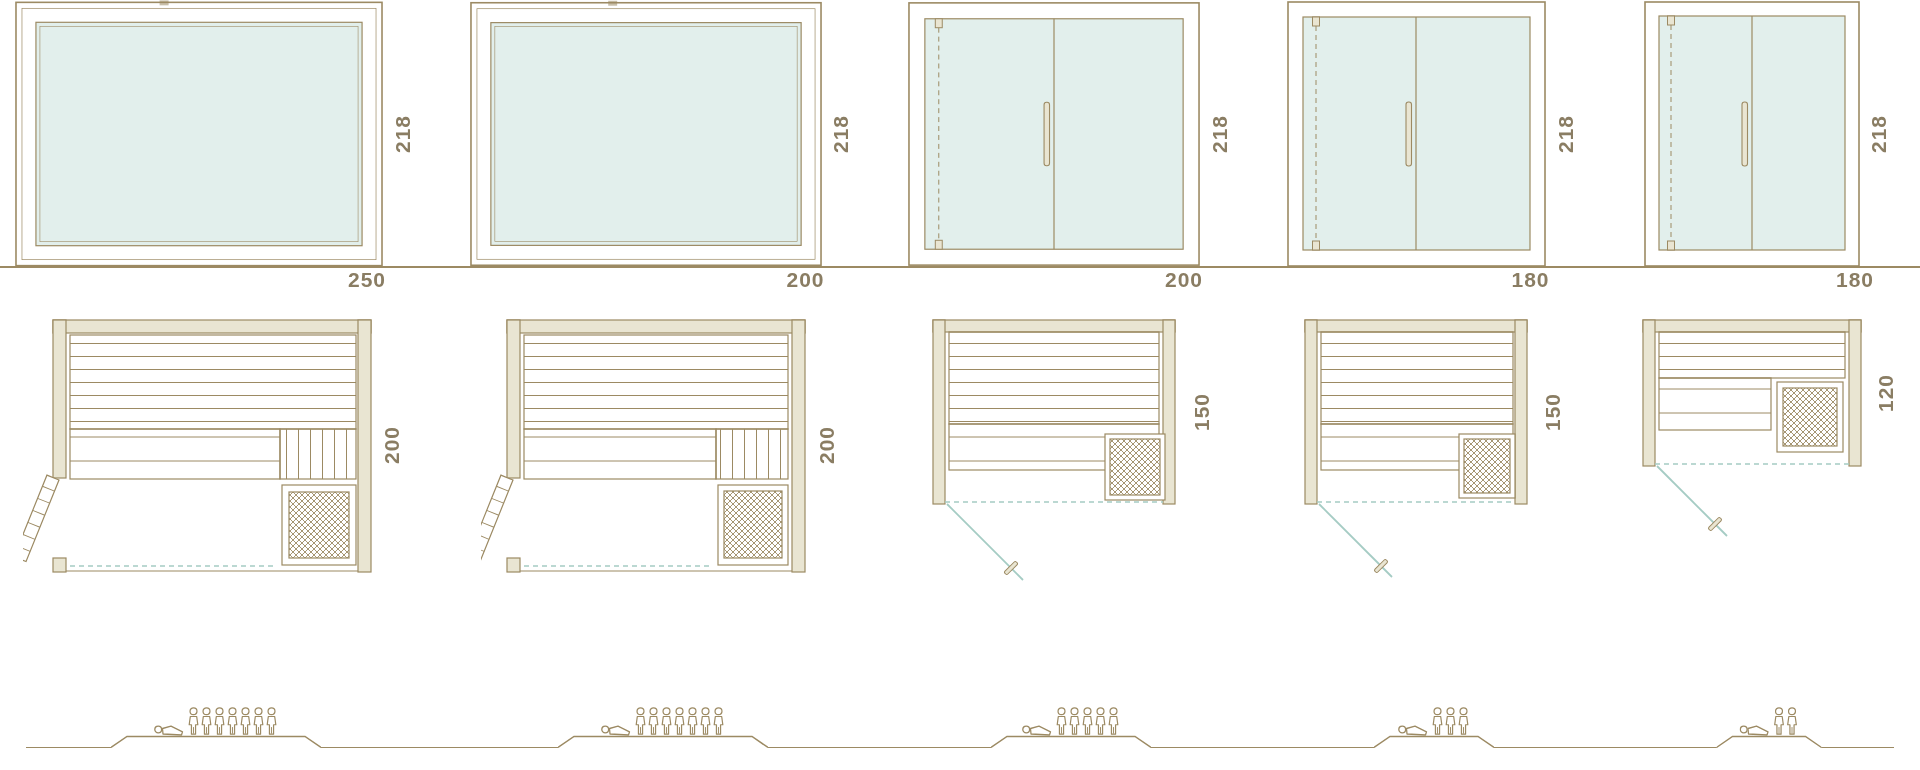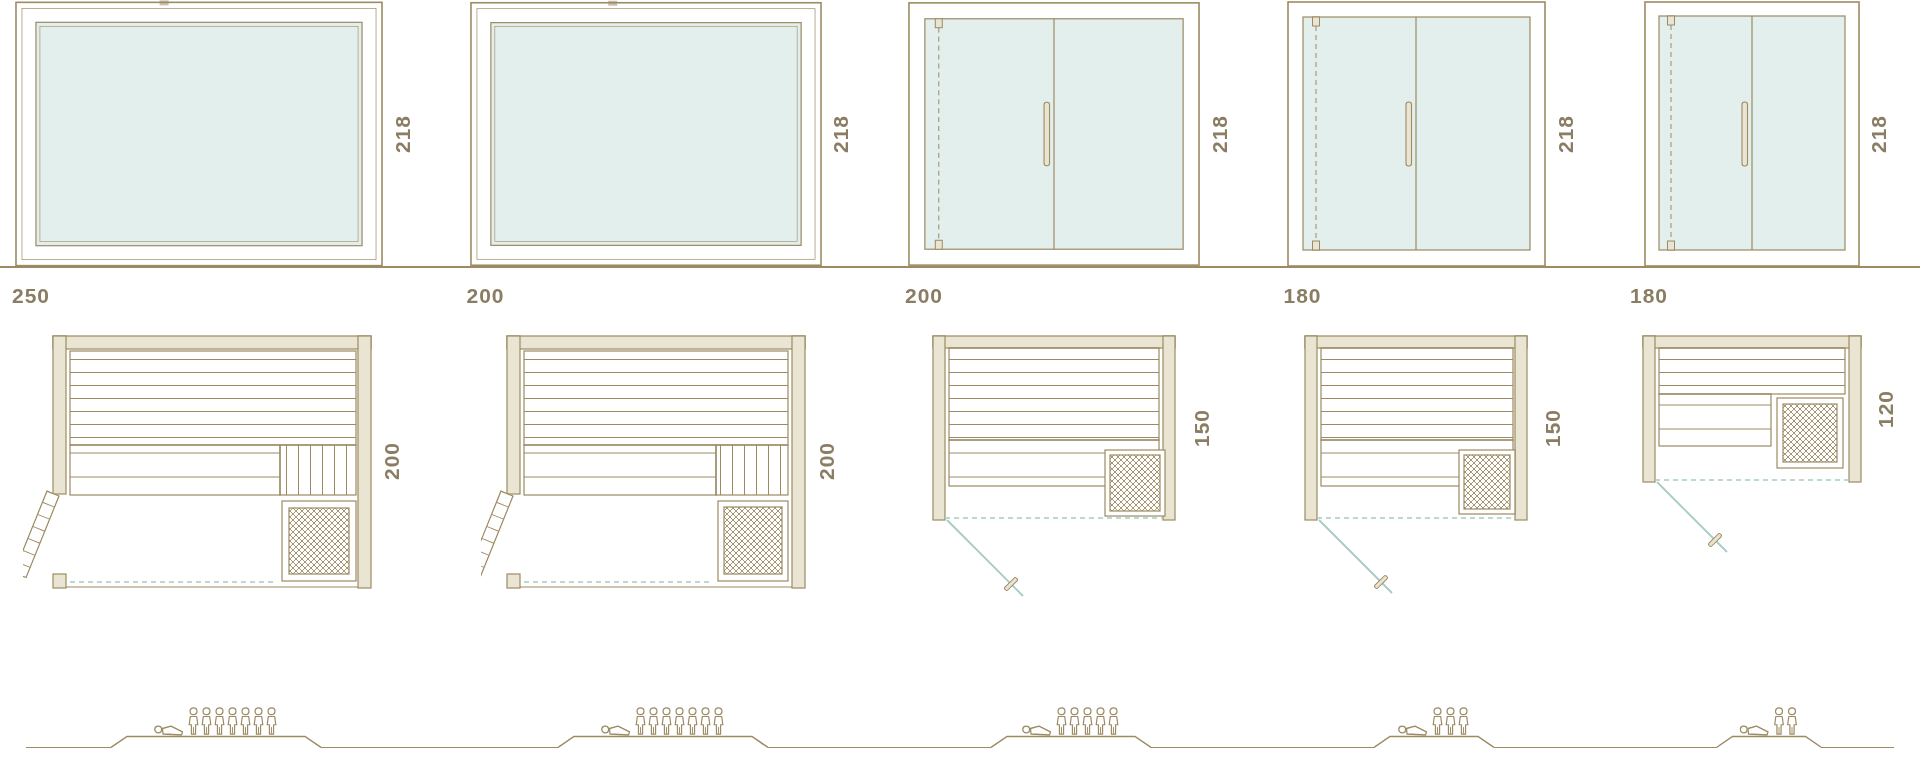--- a/index.html
+++ b/index.html
@@ -17,21 +17,21 @@
   .col-1 { width:408px; } .col-2 { width:392px; } .col-3 { width:332px; }
   .col-4 { width:300px; } .col-5 { width:278px; }
 
   .front-area { display:flex; align-items:flex-end; justify-content:center; height:268px; }
   .front-area .vlabel-box { align-self:center; }
 
   .vlabel-box { width:34px; display:flex; align-items:center; justify-content:center; }
   .vlabel { transform:rotate(-90deg); font-size:21px; font-weight:bold; color:#8a7d63;
             letter-spacing:1px; white-space:nowrap; }
 
-  .width-label { text-align:left; padding-right:34px; margin-top:16px;
+  .width-label { text-align:right; padding-right:34px; margin-top:0;
                  font-size:21px; font-weight:bold; color:#8a7d63; letter-spacing:1px; }
 
   .plan-area { display:flex; justify-content:center; align-items:flex-start; margin-top:26px; }
 
   .people-area { position:absolute; bottom:21px; left:50%; transform:translateX(-50%);
                  display:flex; flex-direction:column; align-items:center; z-index:2; }
   .people-row { display:flex; align-items:flex-end; margin-bottom:-1px; }
   .people-flex { display:flex; align-items:flex-end; }
   .person-icon { width:15px; height:30px; margin:0 -1px; display:block; }
   .person-lying-icon { width:30px; height:13px; margin-right:3px; display:block; }

